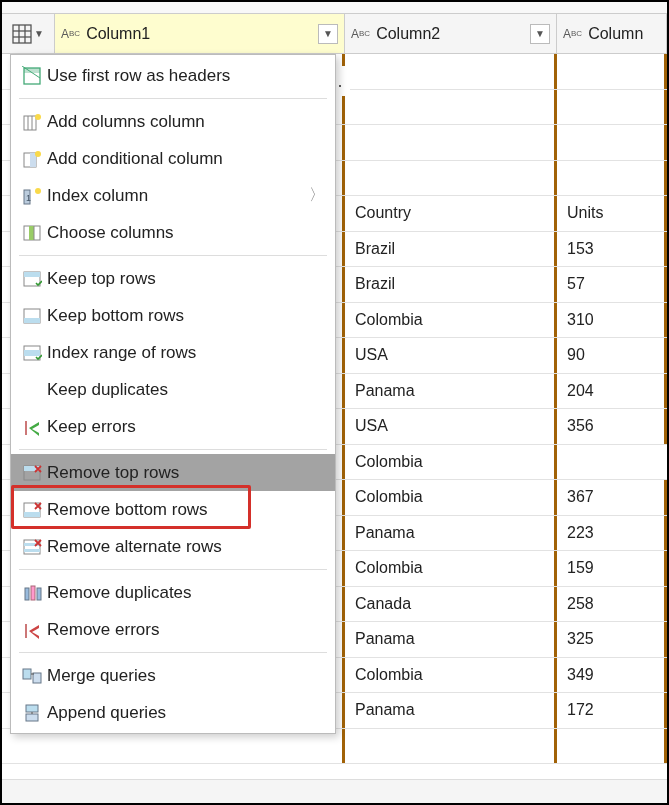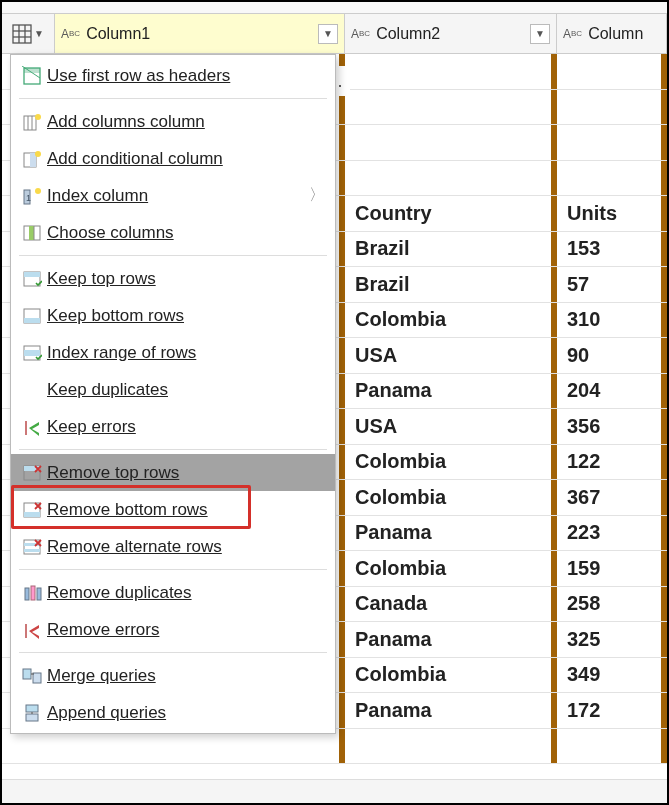--- a/index.html
+++ b/index.html
@@ -56,26 +56,25 @@
   }
   .table-body {
     position: relative;
   }
   .row {
     display: flex;
     height: 35.5px;
     border-bottom: 1px solid #e2e2e2;
   }
   .cell {
-    border-right: 6px solid #a16207;
+    border-right: 3px solid #a16207;
     padding: 6px 10px;
-    font-size: 20px;
+    font-size: 16px;
     display:flex; align-items:center;
     white-space: nowrap;
-    font-weight: bold;
   }
   .cell.c0 { width: 343px; }
   .cell.c1 { width: 212px; }
   .cell.c2 { flex:1; }
   
   .menu {
     position: absolute;
     top: 52px;
     left: 8px;
     width: 326px;
@@ -92,21 +91,21 @@
     padding: 0 10px 0 6px;
     font-size: 17px;
     color: #222;
     position: relative;
   }
   .menu-item.hover { background: #a3a3a3; }
   .menu-item .ico {
     width: 30px;
     display:flex; justify-content:center; align-items:center;
   }
-  .menu-item .lbl { flex:1;text-decoration:underline; }
+  .menu-item .lbl { flex:1; }
   .menu-item .sub { color:#888; font-size:16px; padding-left:6px; }
   .menu-sep {
     height: 1px;
     background: #ddd;
     margin: 4px 8px;
   }
   .highlight-box {
     position:absolute;
     border: 3px solid #d4302a;
     border-radius: 2px;
@@ -217,21 +216,20 @@
       <div class="cell c2">204</div>
     </div>
     <div class="row">
       <div class="cell c0"></div>
       <div class="cell c1">USA</div>
       <div class="cell c2">356</div>
     </div>
     <div class="row">
       <div class="cell c0"></div>
       <div class="cell c1">Colombia</div>
-      <div class="cell c2">122</div>
     </div>
     <div class="row">
       <div class="cell c0"></div>
       <div class="cell c1">Colombia</div>
       <div class="cell c2">367</div>
     </div>
     <div class="row">
       <div class="cell c0"></div>
       <div class="cell c1">Panama</div>
       <div class="cell c2">223</div>

